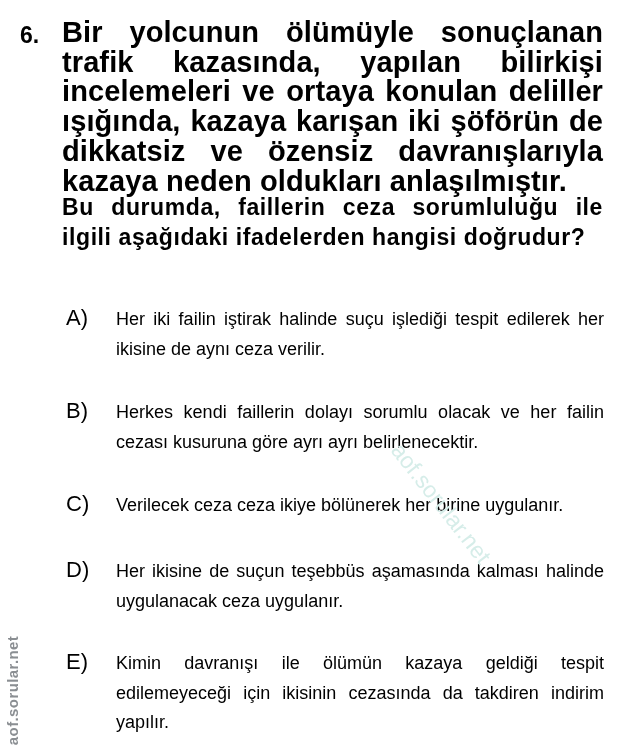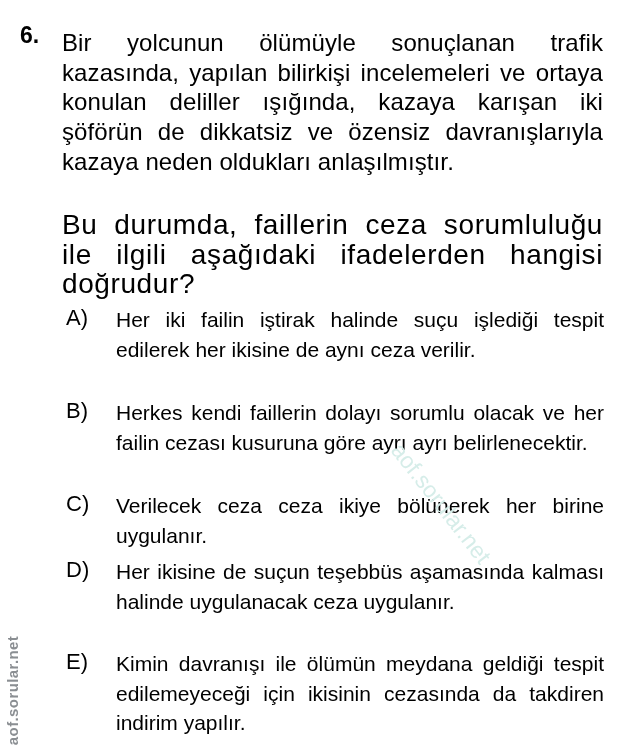--- a/index.html
+++ b/index.html
@@ -29,54 +29,55 @@
       font-weight: bold;
       line-height: 30px;
     }
     .justified {
       text-align: justify;
       text-align-last: left;
     }
     .stem {
       position: absolute;
       left: 62px;
-      top: 28px;
+      top: 18px;
       width: 541px;
-      font-size: 24px;
+      font-size: 29px;
       line-height: 29.7px;
       letter-spacing: 0.1px;
+      font-weight: bold;
     }
     .prompt {
       position: absolute;
       left: 62px;
-      top: 210px;
+      top: 193px;
       width: 541px;
-      font-size: 28px;
-      font-weight: normal;
+      font-size: 23px;
+      font-weight: bold;
       line-height: 29.5px;
       letter-spacing: 0.6px;
     }
     .option {
       position: absolute;
       left: 66px;
       width: 540px;
     }
     .option-letter {
       position: absolute;
       left: 0;
       top: 0;
       font-size: 22px;
       line-height: 29.7px;
     }
     .option-text {
       position: absolute;
       left: 50px;
       top: 2px;
       width: 488px;
-      font-size: 21px;
+      font-size: 18px;
       line-height: 29.7px;
     }
     .opt-a { top: 303px; }
     .opt-b { top: 396px; }
     .opt-c { top: 489px; }
     .opt-d { top: 555px; }
     .opt-e { top: 647px; }
 
     .watermark-diag {
       position: absolute;
@@ -124,18 +125,18 @@
     <div class="option-text justified">Verilecek ceza ceza ikiye bölünerek her birine uygulanır.</div>
   </div>
 
   <div class="option opt-d">
     <span class="option-letter">D)</span>
     <div class="option-text justified">Her ikisine de suçun teşebbüs aşamasında kalması halinde uygulanacak ceza uygulanır.</div>
   </div>
 
   <div class="option opt-e">
     <span class="option-letter">E)</span>
-    <div class="option-text justified">Kimin davranışı ile ölümün meydana geldiği tespit edilemeyeceği için ikisinin cezasında da takdiren indirim yapılır.</div>
+    <div class="option-text justified">Kimin davranışı ile ölümün kazaya geldiği tespit edilemeyeceği için ikisinin cezasında da takdiren indirim yapılır.</div>
   </div>
 </div>
 
 <div class="watermark-diag">aof.sorular.net</div>
 <div class="watermark-side">aof.sorular.net</div>
 
 </body></html>

